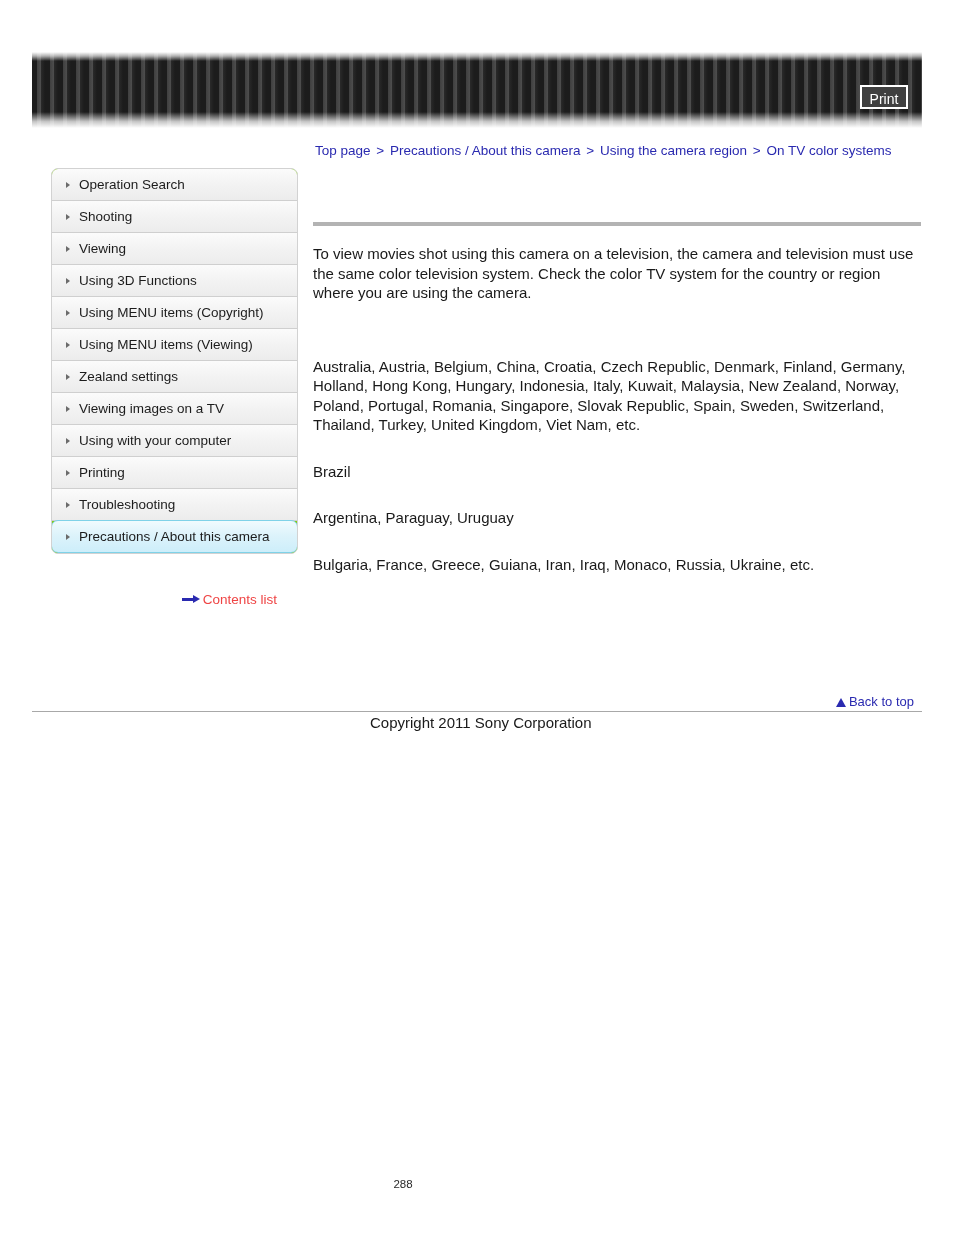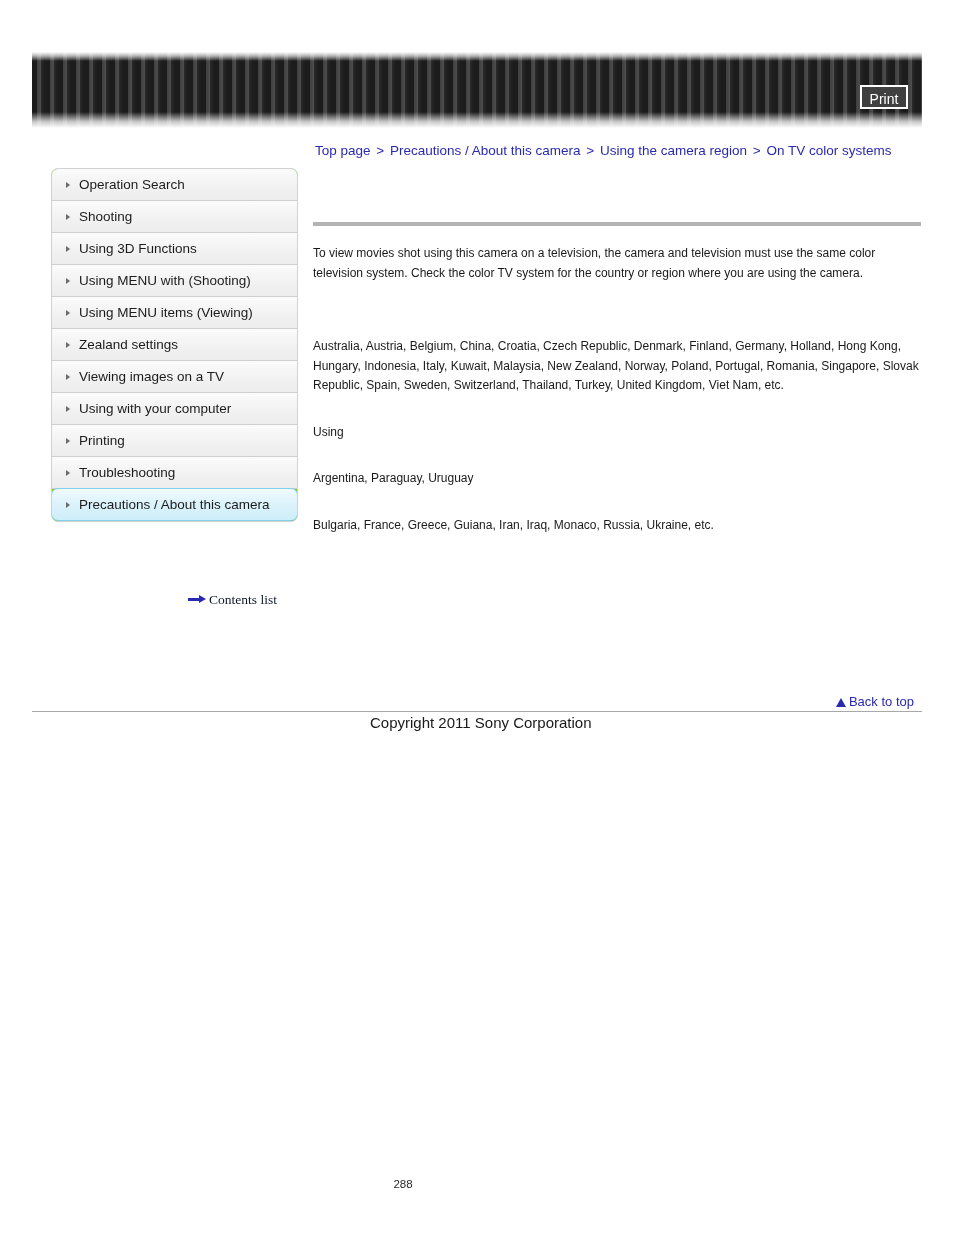--- a/index.html
+++ b/index.html
@@ -135,23 +135,22 @@
     position: absolute;
     left: 32px;
     top: 592px;
     width: 245px;
     text-align: right;
     font-size: 13.5px;
     color: #2a2ab0;
     white-space: nowrap;
   }
   .contents-list a {
-    color: #0f172a;
+    color: #ef4444;
     text-decoration: none;
-    font-family: Liberation Serif, serif;
   }
   .arrow-right-icon {
     display: inline-block;
     width: 18px;
     height: 9px;
     position: relative;
     vertical-align: 0px;
     margin-right: 3px;
   }
   .arrow-right-icon::before {
@@ -178,21 +177,21 @@
     top: 222px;
     width: 608px;
   }
   .top-rule {
     width: 608px;
     height: 4px;
     background: #b3b3b3;
     margin: 0 0 0 0;
   }
   .para {
-    font-size: 12px;
+    font-size: 15px;
     line-height: 19.5px;
     color: #1a1a1a;
     margin: 0;
   }
   .para.intro { margin-top: 18px; }
   .block-gap { height: 27px; }
 
   
   .back-to-top {
     position: absolute;
@@ -260,43 +259,44 @@
   <a href="#">Precautions / About this camera</a>
   <span class="sep">&gt;</span>
   <a href="#">Using the camera region</a>
   <span class="sep">&gt;</span>
   <a href="#">On TV color systems</a>
 </div>
 
 <nav class="sidebar" id="sidebar">
     <div class="nav-item"><span class="bullet"></span><span>Operation Search</span></div>
     <div class="nav-item"><span class="bullet"></span><span>Shooting</span></div>
+    <div class="nav-item"><span class="bullet"></span><span>Viewing</span></div>
     <div class="nav-item"><span class="bullet"></span><span>Using 3D Functions</span></div>
-    <div class="nav-item"><span class="bullet"></span><span>Using MENU with (Shooting)</span></div>
+    <div class="nav-item"><span class="bullet"></span><span>Using MENU items (Copyright)</span></div>
     <div class="nav-item"><span class="bullet"></span><span>Using MENU items (Viewing)</span></div>
     <div class="nav-item"><span class="bullet"></span><span>Zealand settings</span></div>
     <div class="nav-item"><span class="bullet"></span><span>Viewing images on a TV</span></div>
     <div class="nav-item"><span class="bullet"></span><span>Using with your computer</span></div>
     <div class="nav-item"><span class="bullet"></span><span>Printing</span></div>
     <div class="nav-item"><span class="bullet"></span><span>Troubleshooting</span></div>
     <div class="nav-item active"><span class="bullet"></span><span>Precautions / About this camera</span></div>
   </nav>
 
 <div class="contents-list">
   <a href="#"><span class="arrow-right-icon"></span><span>Contents list</span></a>
 </div>
 
 <main class="content">
   <div class="top-rule"></div>
   <p class="para intro">To view movies shot using this camera on a television, the camera and television must use the same color television system. Check the color TV system for the country or region where you are using the camera.</p>
   <div class="block-gap"></div>
   <div class="block-gap"></div>
   <p class="para">Australia, Austria, Belgium, China, Croatia, Czech Republic, Denmark, Finland, Germany, Holland, Hong Kong, Hungary, Indonesia, Italy, Kuwait, Malaysia, New Zealand, Norway, Poland, Portugal, Romania, Singapore, Slovak Republic, Spain, Sweden, Switzerland, Thailand, Turkey, United Kingdom, Viet Nam, etc.</p>
   <div class="block-gap"></div>
-  <p class="para">Using</p>
+  <p class="para">Brazil</p>
   <div class="block-gap"></div>
   <p class="para">Argentina, Paraguay, Uruguay</p>
   <div class="block-gap"></div>
   <p class="para">Bulgaria, France, Greece, Guiana, Iran, Iraq, Monaco, Russia, Ukraine, etc.</p>
 </main>
 
 <div class="back-to-top">
   <a href="#"><span class="triangle-up-icon"></span><span>Back to top</span></a>
 </div>
 <div class="footer-rule"></div>

